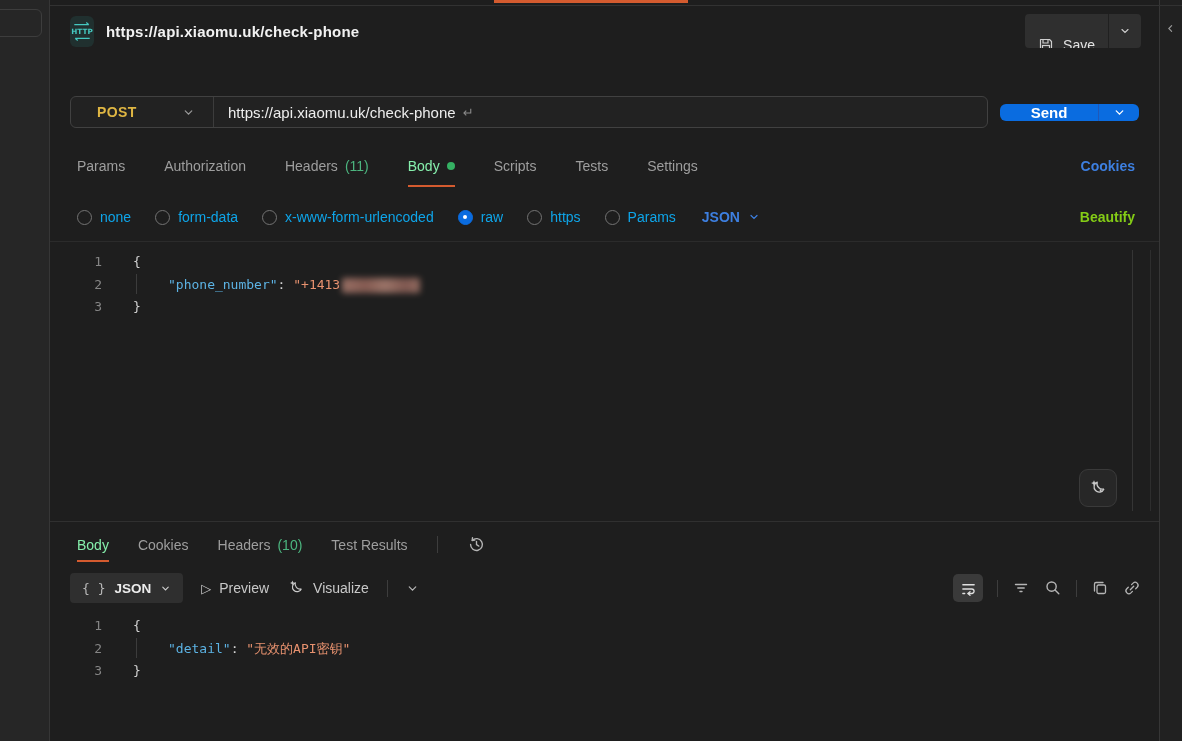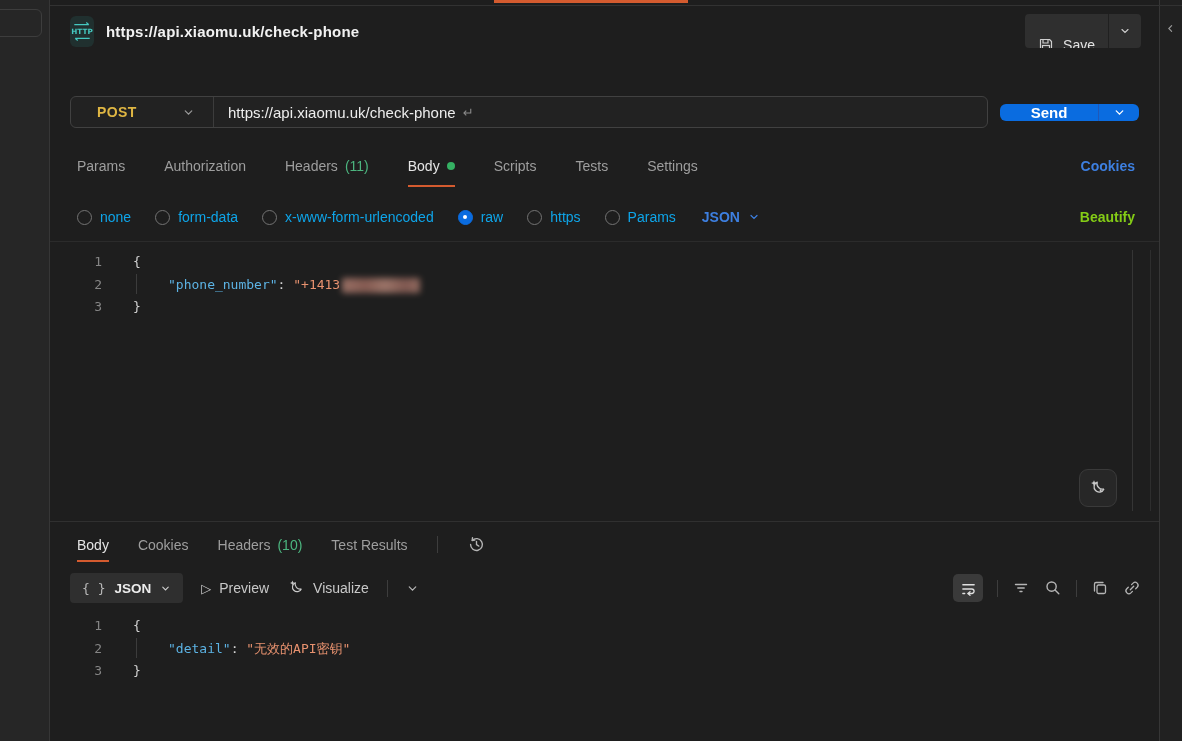--- a/index.html
+++ b/index.html
@@ -41,21 +41,21 @@
   .url-value { margin-left:14px; font-size:15px; color:#ededed; white-space:nowrap; overflow:hidden; }
   .enter-glyph { color:#8a8a8a; font-size:13px; margin-left:7px; }
   .send-btn { width:139px; flex:none; background:#0a6ce0; border-radius:6px; display:flex; align-items:stretch; overflow:hidden; }
   .send-main { flex:1; display:flex; align-items:center; justify-content:center; color:#fff; font-size:15px; font-weight:700; }
   .send-sep { width:1px; background:#2058b8; }
   .send-caret { width:40px; display:flex; align-items:center; justify-content:center; }
 
   
   .tabs-row { height:55px; flex:none; display:flex; align-items:center; gap:39px; padding:0 24px 0 27px; }
   .tab { position:relative; font-size:14px; color:#9e9e9e; display:flex; align-items:center; gap:7px; cursor:default; }
-  .tab.active { color:#e5e5e5; }
+  .tab.active { color:#86efac; }
   .tab.active::after { content:""; position:absolute; left:0; right:0; bottom:-13px; height:2px; background:#d45b2f; }
   .tab-count { color:#4cb57f; }
   .green-dot { width:8px; height:8px; border-radius:50%; background:#35b163; }
   .cookies-link { margin-left:auto; color:#3d7fe0; font-size:14px; font-weight:700; }
 
   
   .options-row { height:48px; flex:none; display:flex; align-items:center; gap:24px; padding:0 24px 0 27px; }
   .radio { display:flex; align-items:center; gap:8px; font-size:14px; color:#0ea5e9; }
   .radio-circle { width:15px; height:15px; border:1px solid #737373; border-radius:50%; flex:none; position:relative; }
   .radio.selected .radio-circle { border-color:#0a6ce0; background:#0a6ce0; }

